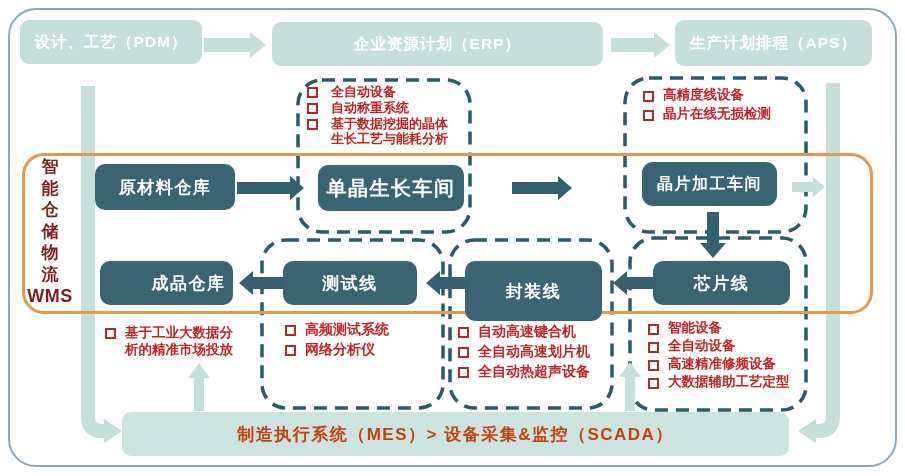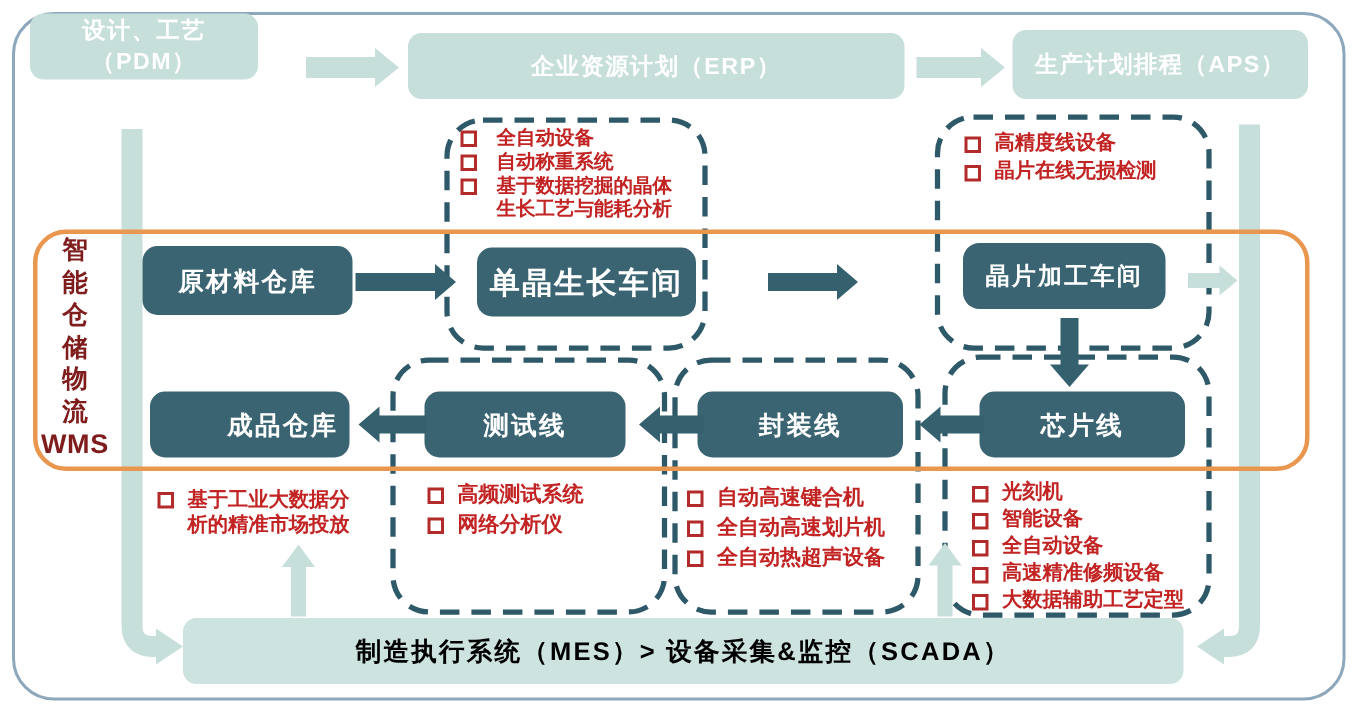--- a/index.html
+++ b/index.html
@@ -10,21 +10,21 @@
   #bus-layer{z-index:1;}
   .orange-frame{z-index:2;border:3px solid #e9964f;border-radius:22px;}
   .outer-frame{z-index:0;border:2px solid #8da8bc;border-radius:28px;}
   #arrow-layer{z-index:4;}
   .soft-box{background:#c7dfdb;border-radius:9px;color:#ffffff;font-weight:bold;
             display:flex;align-items:center;justify-content:center;font-size:15.5px;
             letter-spacing:1px;z-index:3;}
   .dark-box{background:#3a6472;border-radius:10px;color:#ffffff;font-weight:bold;
             display:flex;align-items:center;justify-content:center;font-size:17px;
             letter-spacing:1.5px;z-index:3;font-family:Liberation Mono, monospace;}
-  .mes-bar{background:#cde3e0;border-radius:9px;color:#000000;font-weight:bold;
+  .mes-bar{background:#cde3e0;border-radius:9px;color:#c2410c;font-weight:bold;
            display:flex;align-items:center;justify-content:center;font-size:17px;
            letter-spacing:1.5px;z-index:3;}
   .wms-label{z-index:3;color:#7f1d1d;font-weight:bold;text-align:center;}
   .wms-cn{width:20px;margin:0 auto;word-break:break-all;font-size:17px;line-height:21.5px;}
   .wms-en{font-size:18px;line-height:20px;margin-top:1px;letter-spacing:0.5px;}
   .feature-list{z-index:3;color:#c22323;font-weight:bold;}
   .feature-item{display:flex;align-items:flex-start;}
   .bullet{width:7px;height:7px;border:2.2px solid #b32a2a;flex:0 0 auto;
           margin-top:3px;margin-right:9px;background:transparent;}
   .l1 .feature-item{margin-bottom:1px;}
@@ -59,30 +59,30 @@
     <rect x="630" y="238" width="176" height="172" rx="24" fill="none" stroke="#2e5968" stroke-width="3.5" stroke-dasharray="13 8"></rect>
   </svg>
 
   <div class="abs orange-frame" style="left:22px;top:153px;width:851px;height:161px;"></div>
 
   <div class="abs wms-label" style="left:26px;top:156px;width:48px;">
     <div class="wms-cn">智能仓储物流</div>
     <div class="wms-en">WMS</div>
   </div>
 
-  <div class="abs soft-box" style="left:20px;top:9px;width:152px;height:44px;text-align:center;">设计、工艺（PDM）</div>
+  <div class="abs soft-box" style="left:20px;top:20px;width:182px;height:44px;">设计、工艺（PDM）</div>
   <div class="abs soft-box" style="left:272px;top:22px;width:331px;height:44px;">企业资源计划（ERP）</div>
   <div class="abs soft-box" style="left:675px;top:20px;width:197px;height:46px;">生产计划排程（APS）</div>
 
   <div class="abs dark-box" style="left:95px;top:164px;width:140px;height:46px;">原材料仓库</div>
   <div class="abs dark-box" style="left:318px;top:165px;width:146px;height:46px;font-size:20px;">单晶生长车间</div>
   <div class="abs dark-box" style="left:642px;top:162px;width:135px;height:44px;font-size:16px;border-radius:11px;">晶片加工车间</div>
   <div class="abs dark-box" style="left:100px;top:261px;width:133px;height:44px;padding-left:44px;">成品仓库</div>
   <div class="abs dark-box" style="left:283px;top:261px;width:134px;height:44px;">测试线</div>
-  <div class="abs dark-box" style="left:465px;top:261px;width:137px;height:44px;">封装线</div>
+  <div class="abs dark-box" style="left:465px;top:261px;width:137px;height:60px;">封装线</div>
   <div class="abs dark-box" style="left:653px;top:261px;width:137px;height:44px;">芯片线</div>
 
   <div class="abs mes-bar" style="left:122px;top:412px;width:667px;height:44px;">制造执行系统（MES）&gt; 设备采集&amp;监控（SCADA）</div>
 
   <div class="abs feature-list l1" style="left:307px;top:84px;width:160px;">
     <div class="feature-item">
       <span class="bullet"></span>
       <span>全自动设备</span>
     </div>
     <div class="feature-item">
@@ -135,24 +135,20 @@
     </div>
     <div class="feature-item">
       <span class="bullet"></span>
       <span>全自动热超声设备</span>
     </div>
   </div>
 
   <div class="abs feature-list l5" style="left:648px;top:321px;width:150px;">
     <div class="feature-item">
       <span class="bullet"></span>
-      <span>光刻机</span>
-    </div>
-    <div class="feature-item">
-      <span class="bullet"></span>
       <span>智能设备</span>
     </div>
     <div class="feature-item">
       <span class="bullet"></span>
       <span>全自动设备</span>
     </div>
     <div class="feature-item">
       <span class="bullet"></span>
       <span>高速精准修频设备</span>
     </div>

